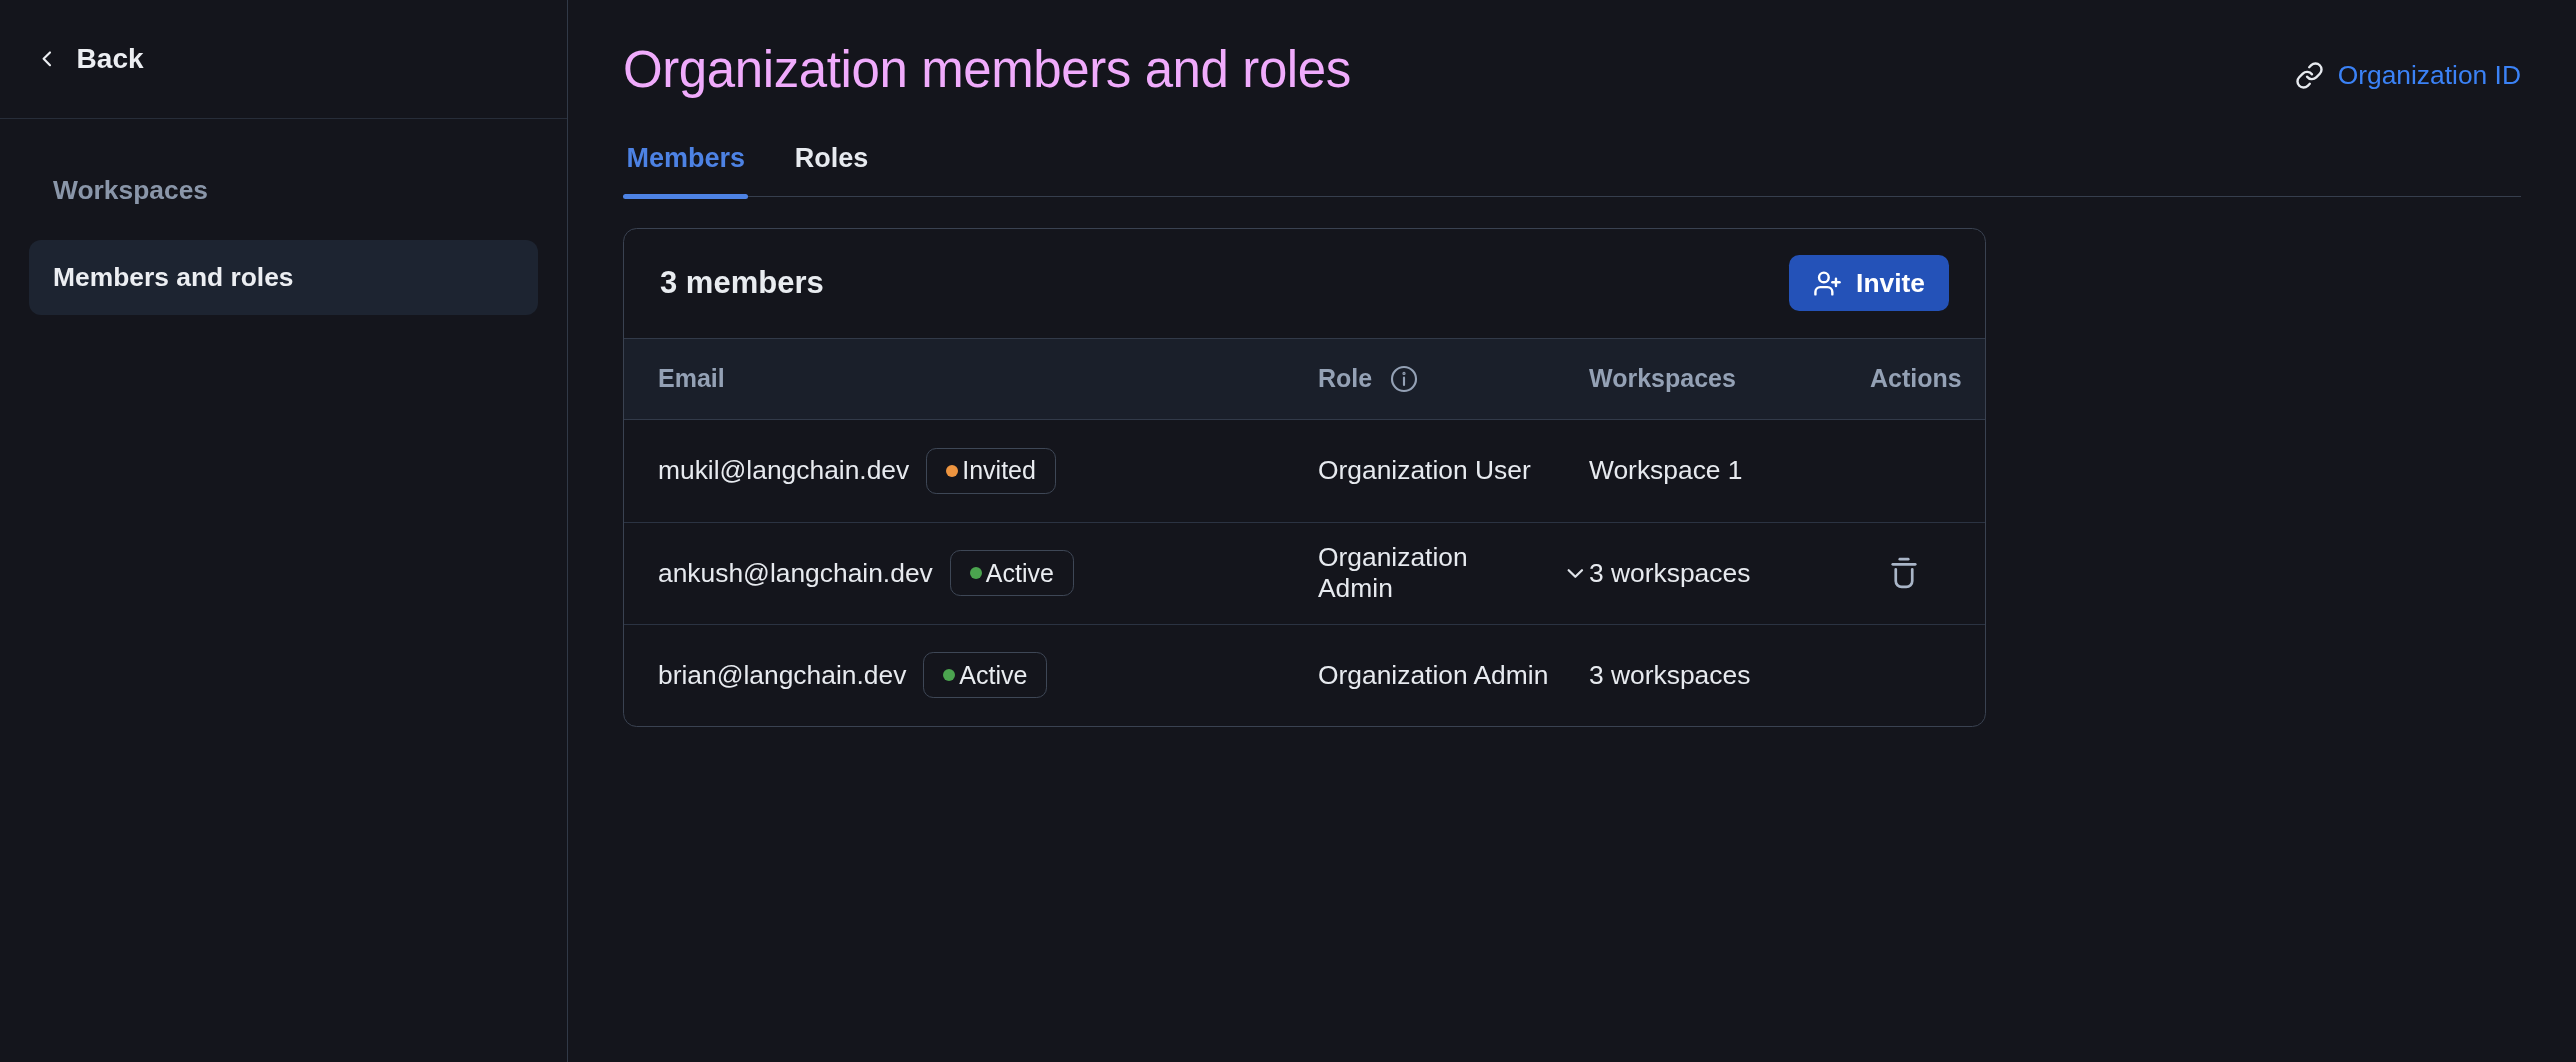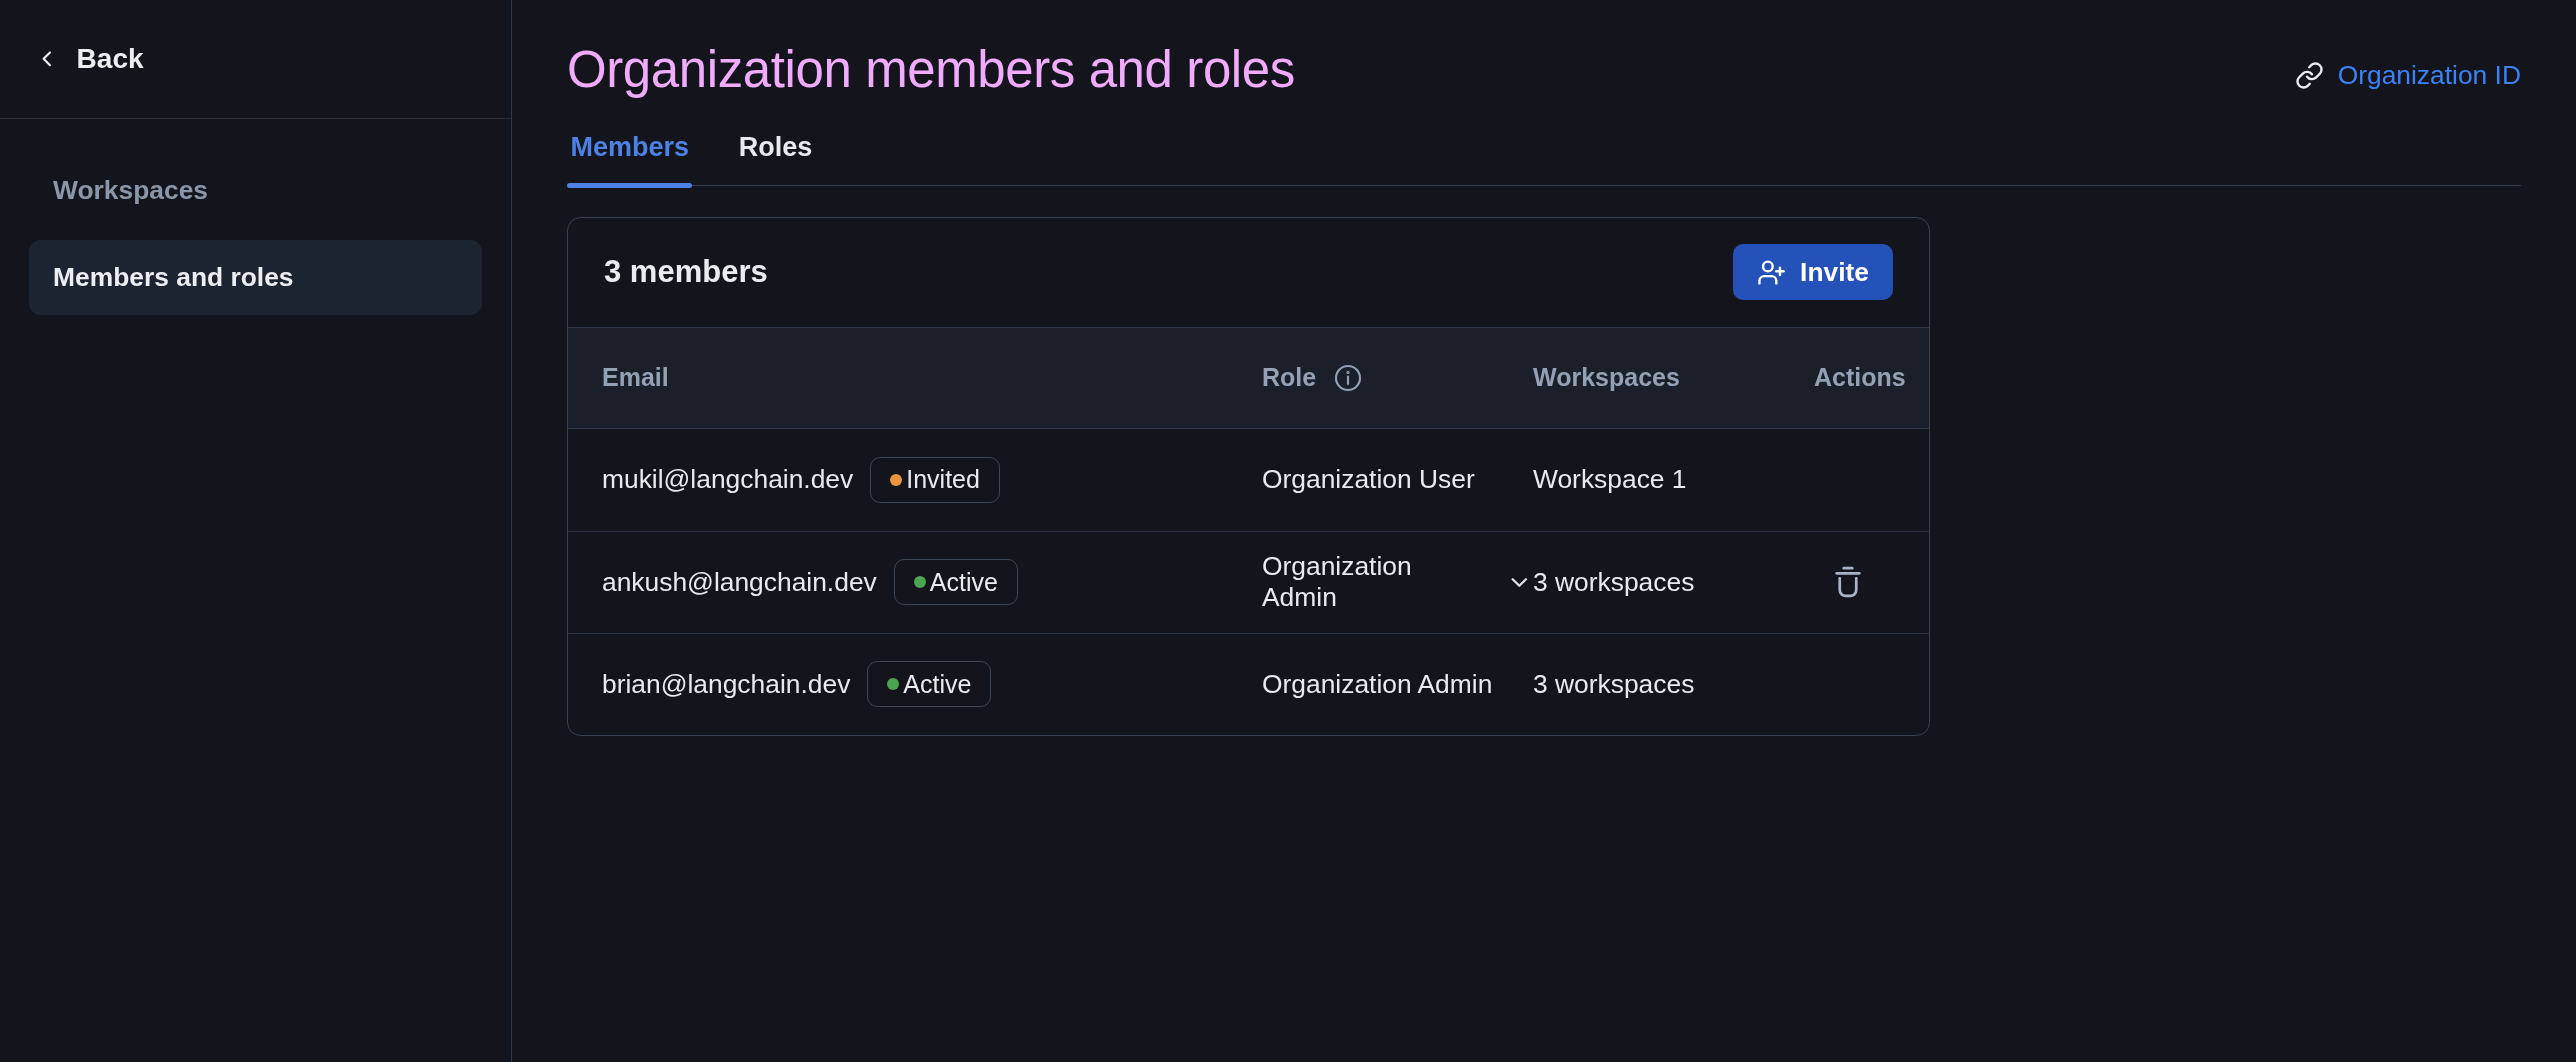--- a/index.html
+++ b/index.html
@@ -7,21 +7,21 @@
   body {
     background: #14151C;
     font-family: "Liberation Sans", "DejaVu Sans", sans-serif;
     color: #E7EAEF;
     -webkit-font-smoothing: antialiased;
   }
   .app { display: flex; width: 2576px; height: 1063px; }
 
   
   .sidebar {
-    width: 512px; height: 100%;
+    width: 568px; height: 100%;
     background: #14151C;
     border-right: 1.7px solid #313947;
     flex-shrink: 0;
   }
   .back-row {
     height: 119px;
     display: flex; align-items: center;
     padding: 0 34px;
     border-bottom: 0.9px solid #272D39;
   }
@@ -51,21 +51,21 @@
   .org-id-btn {
     display: flex; align-items: center; gap: 13.6px;
     background: none; border: none; cursor: pointer;
     color: #3b82f6; font-family: inherit; font-size: 26.4px; font-weight: 400;
     margin-top: 22px;
   }
   .org-id-btn svg { width: 29px; height: 29px; stroke: #E7EAEF; }
 
   .tab-bar {
     display: flex; gap: 43px;
-    margin-top: 30px;
+    margin-top: 41px;
     border-bottom: 1.7px solid #363E4D;
   }
   .tab {
     padding: 0 3.4px 22px 3.4px;
     font-size: 27px; font-weight: 600; color: #E7EAEF;
     cursor: pointer; position: relative;
   }
   .tab.active { color: #4D82E4; }
   .tab.active::after {
     content: ""; position: absolute; left: 0; right: 0; bottom: -3.4px;
@@ -93,21 +93,21 @@
     background: #2452B8; border: none; border-radius: 10.2px;
     color: #FFFFFF; font-family: inherit; font-size: 26.4px; font-weight: 700;
     cursor: pointer;
   }
   .invite-btn svg { width: 29px; height: 29px; stroke: #FFFFFF; }
 
   .thead {
     display: grid;
     grid-template-columns: 660px 271px 281px 1fr;
     align-items: center;
-    height: 102px; padding: 16px 34px;
+    height: 82px; padding: 16px 34px;
     background: #1A1F2A;
     border-top: 0.9px solid #323A49;
     border-bottom: 0.9px solid #323A49;
     font-size: 25px; font-weight: 600; color: #94A1B5;
   }
   .th { display: flex; align-items: center; gap: 15.4px; }
   .th.right { justify-content: flex-end; }
   .th svg { width: 32px; height: 32px; stroke: #94A1B5; }
 
   .trow {

